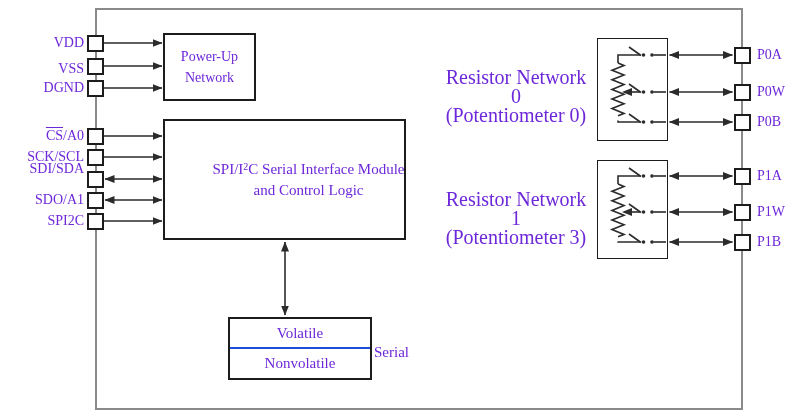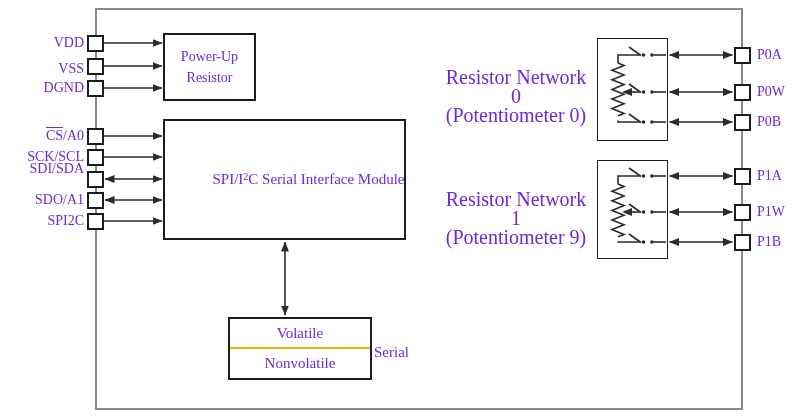--- a/index.html
+++ b/index.html
@@ -20,21 +20,21 @@
   }
   .blockbox .bl{line-height:21px;font-size:15px;white-space:nowrap;}
   #block-power-up{left:163px;top:33px;width:93px;height:68px;}
   #block-power-up .bl{font-size:14px;line-height:21px;}
   #block-serial{left:163px;top:119px;width:243px;height:121px;padding-left:48px;}
   #block-memory{left:228px;top:317px;width:144px;height:63px;padding:0;display:block;}
   .memcell{
     height:28px;display:flex;align-items:center;justify-content:center;
     font-size:15px;background:#ffffff;
   }
-  .memcell.bottom{border-top:2px solid #eab308;height:29px;}
+  .memcell.bottom{border-top:2px solid #1d4ed8;height:29px;}
   #netbox-0{left:597px;top:38px;width:71px;height:103px;border:1.7px solid #1c1c1c;
     box-sizing:border-box;background:transparent;}
   #netbox-1{left:597px;top:160px;width:71px;height:99px;border:1.7px solid #1c1c1c;
     box-sizing:border-box;background:transparent;}
   .netlabel{width:152px;text-align:center;font-size:20px;line-height:19px;}
   #netlabel-0{left:440px;top:68px;}
   #netlabel-1{left:440px;top:190px;}
   #memory-label{left:374px;top:344px;width:66px;font-size:15px;line-height:16px;}
   .pin-square{
     width:17px;height:17px;border:2px solid #1c1c1c;box-sizing:border-box;background:#ffffff;
@@ -159,42 +159,43 @@
         <line x1="669.5" y1="212" x2="732.5" y2="212" marker-start="url(#ah)" marker-end="url(#ah)"></line>
         </g>
       <g>
         <line x1="669.5" y1="242" x2="732.5" y2="242" marker-start="url(#ah)" marker-end="url(#ah)"></line>
         </g>
     </g>
   </svg>
 
   <div id="block-power-up" class="abs blockbox">
     <div class="bl">Power-Up</div>
-    <div class="bl">Resistor</div>
+    <div class="bl">Network</div>
   </div>
 
   <div id="block-serial" class="abs blockbox">
     <div class="bl"><span>SPI/I</span><sup class="i2c">2</sup><span>C Serial Interface Module</span></div>
+    <div class="bl">and Control Logic</div>
   </div>
 
   <div id="block-memory" class="abs blockbox">
     <div class="memcell">Volatile</div>
     <div class="memcell bottom">Nonvolatile</div>
   </div>
   <div id="memory-label" class="abs">Serial</div>
 
   <div id="netbox-0" class="abs"></div>
   <div id="netbox-1" class="abs"></div>
   <div id="netlabel-0" class="abs netlabel">
     <div>Resistor Network 0</div>
     <div>(Potentiometer 0)</div>
   </div>
   <div id="netlabel-1" class="abs netlabel">
     <div>Resistor Network 1</div>
-    <div>(Potentiometer 9)</div>
+    <div>(Potentiometer 3)</div>
   </div>
 
   <div class="abs pin-square" style="left:87px;top:34.5px;"></div>
   <div class="abs pin-square" style="left:87px;top:57.5px;"></div>
   <div class="abs pin-square" style="left:87px;top:79.5px;"></div>
   <div class="abs pin-square" style="left:87px;top:127.5px;"></div>
   <div class="abs pin-square" style="left:87px;top:148.5px;"></div>
   <div class="abs pin-square" style="left:87px;top:170.5px;"></div>
   <div class="abs pin-square" style="left:87px;top:191.5px;"></div>
   <div class="abs pin-square" style="left:87px;top:212.5px;"></div>

